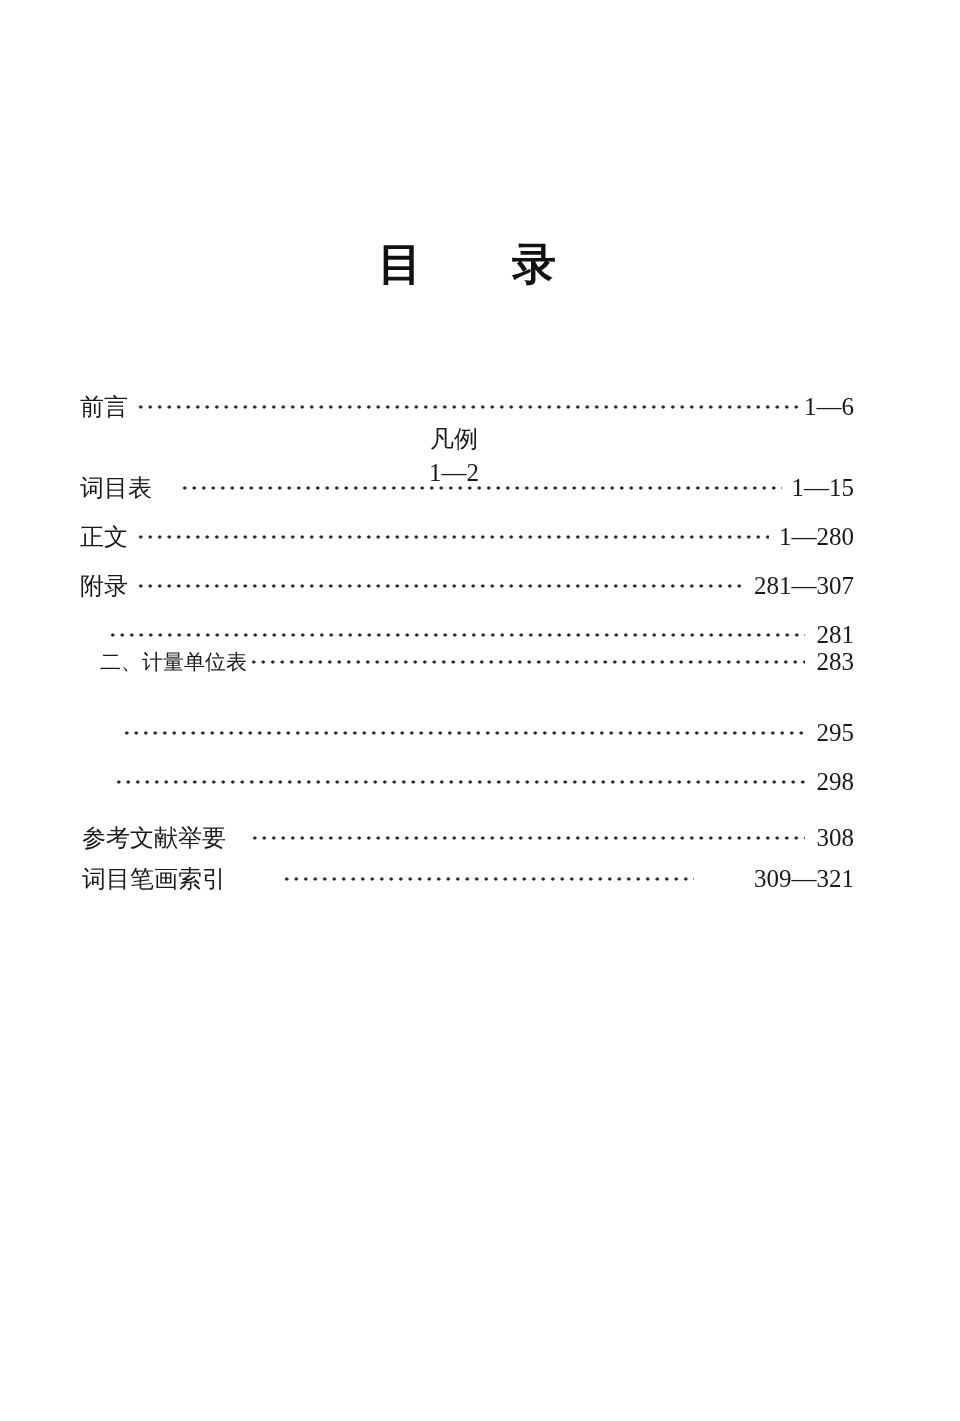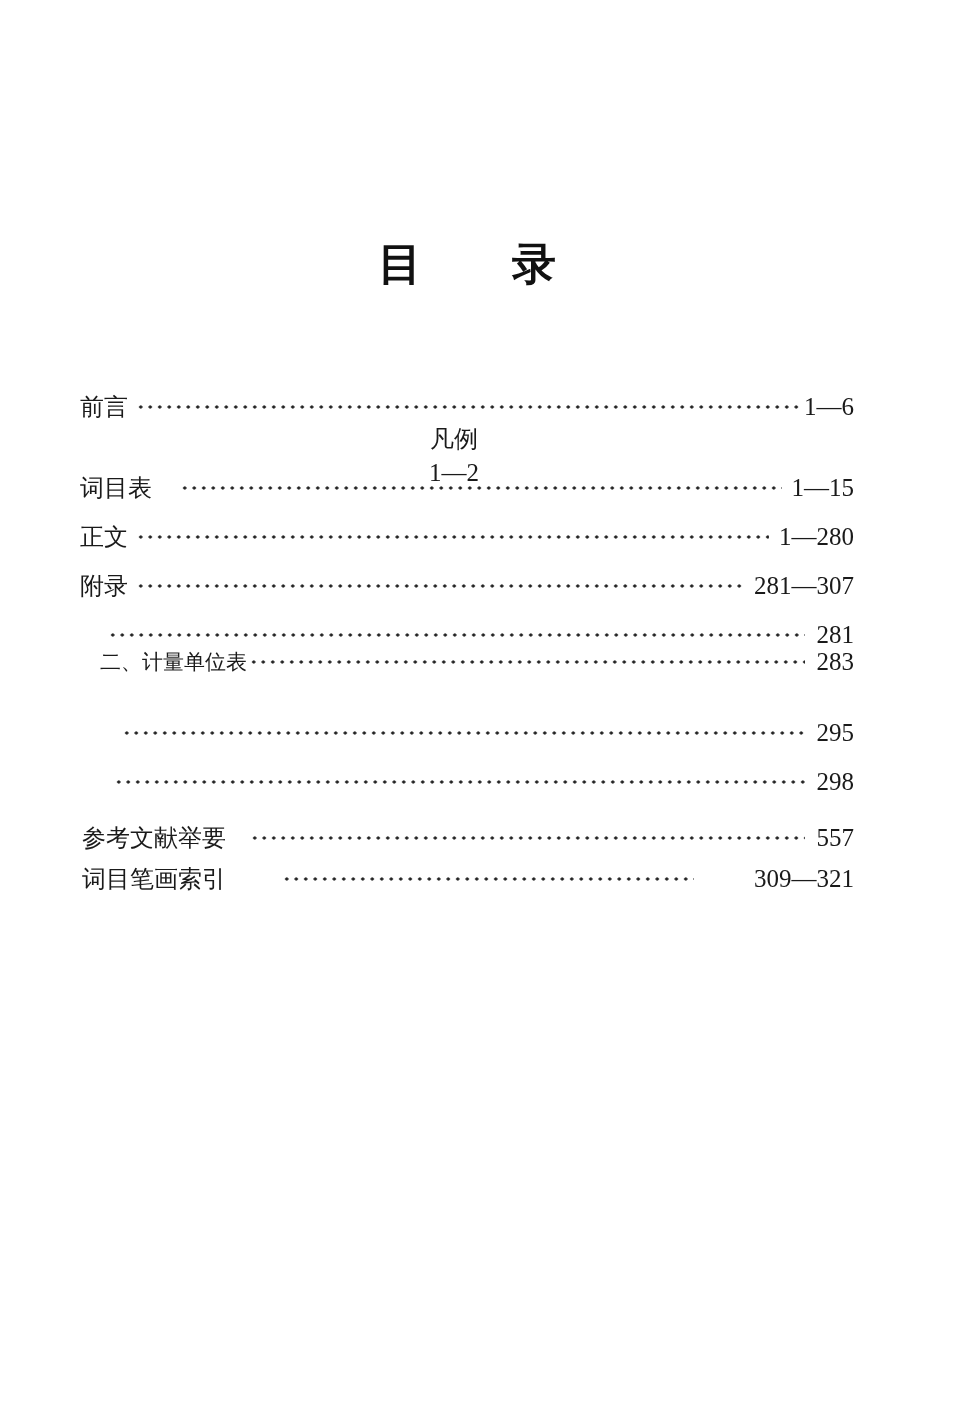--- a/index.html
+++ b/index.html
@@ -79,21 +79,21 @@
   </div>
 
   <div class="row sub" style="top:765px; left:100px; width:754px;">
     <span class="leader" style="margin-left:14px; margin-right:12px;"></span>
     <span class="page">298</span>
   </div>
 
   <div class="row" style="top:813px; left:82px; width:772px;margin-top:8px;">
     <span class="label">参考文献举要</span>
     <span class="leader" style="margin-left:24px; margin-right:12px;"></span>
-    <span class="page">557</span>
+    <span class="page">308</span>
   </div>
 
   <div class="row" style="top:862px; left:82px; width:772px;gap:48px;">
     <span class="label">词目笔画索引</span>
     <span class="leader" style="margin-left:8px; margin-right:12px;"></span>
     <span class="page">309—321</span>
   </div>
 
 </div>
 

